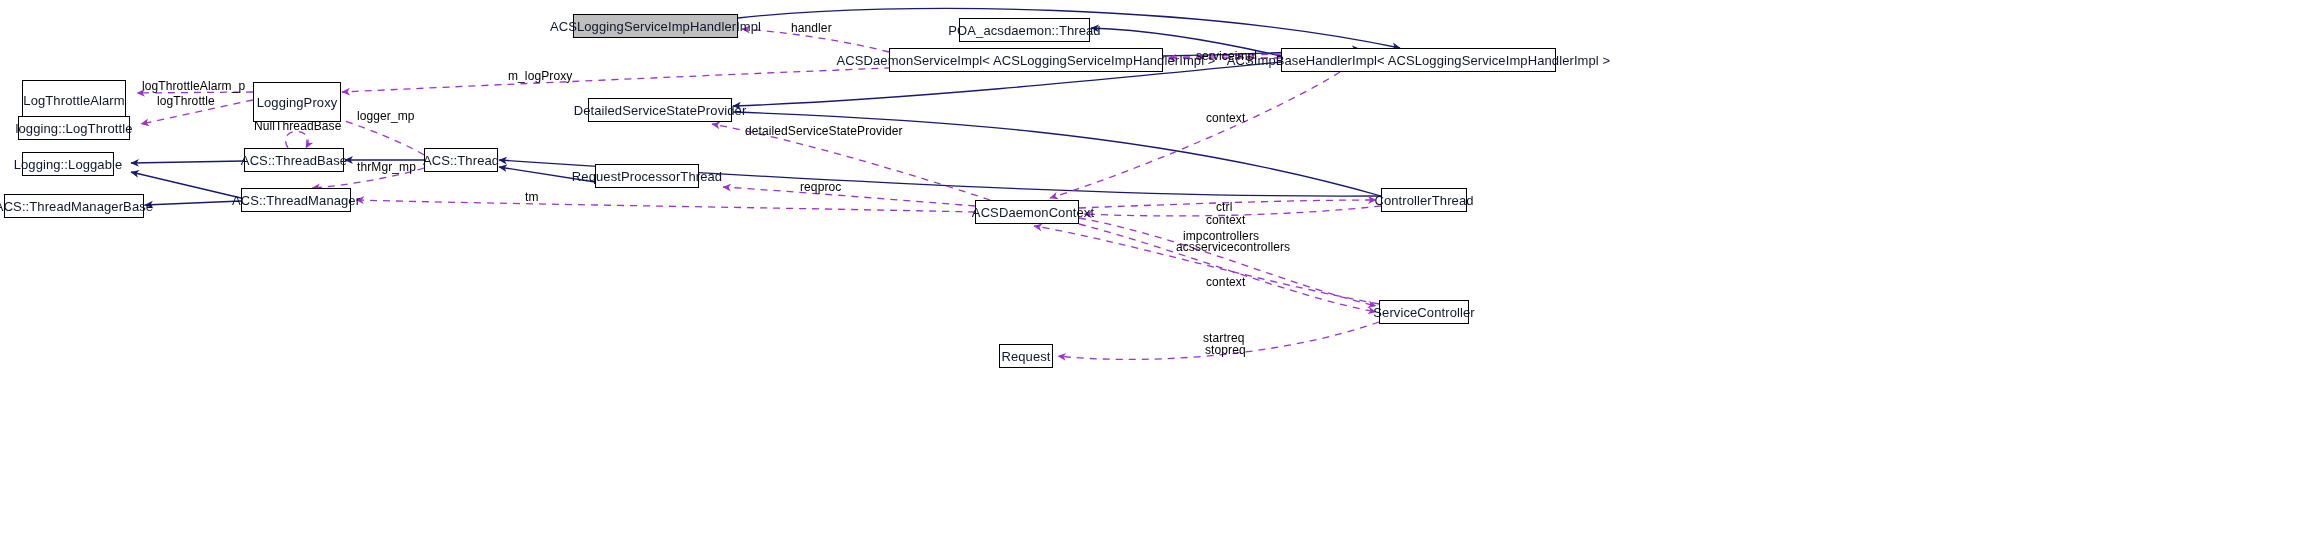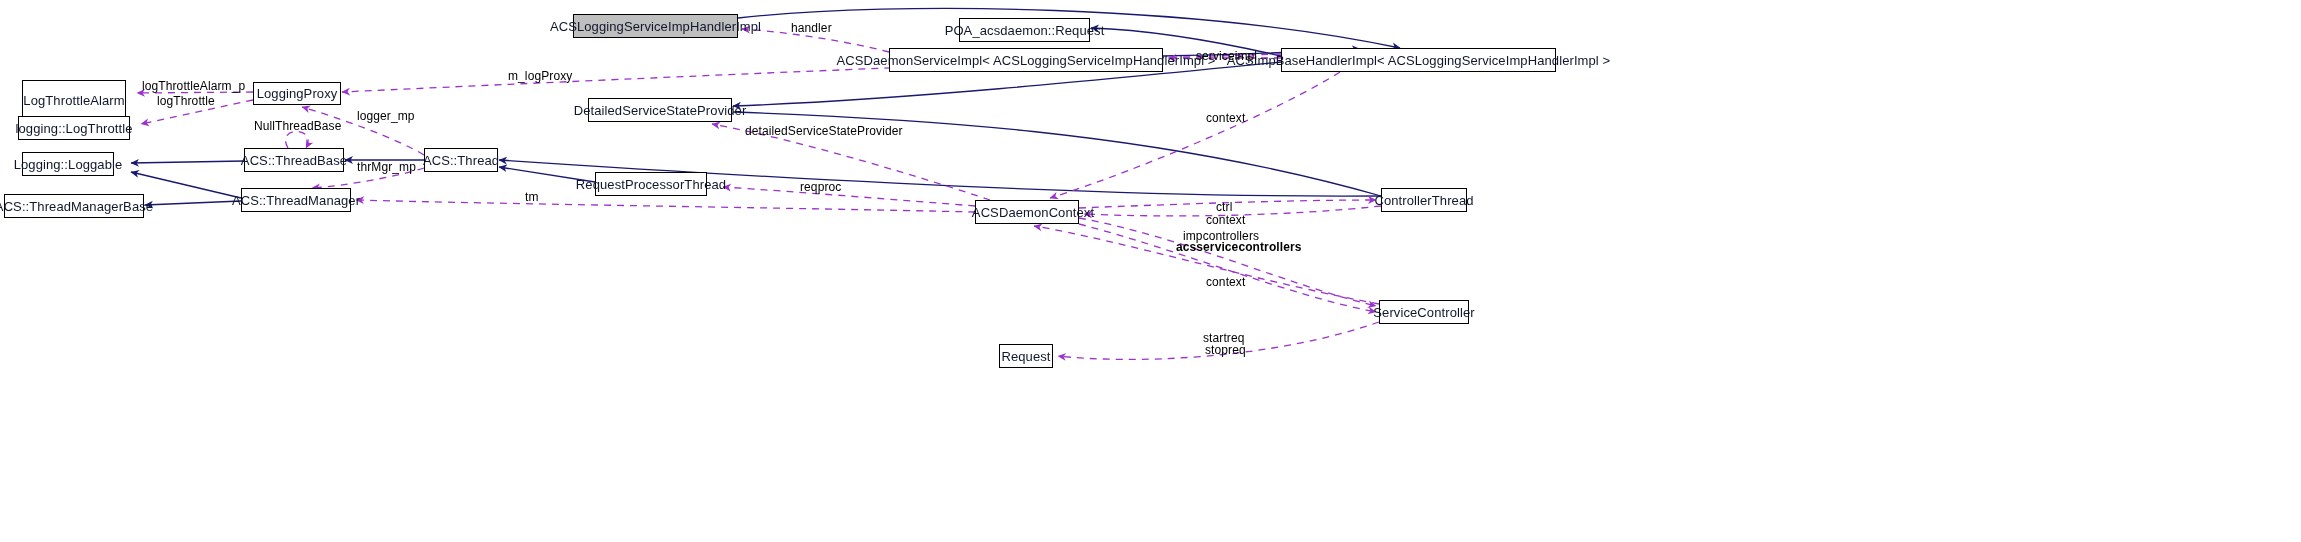--- a/index.html
+++ b/index.html
@@ -129,35 +129,35 @@
   </svg>
 
   <div class="node" style="left:22px; top:80px; width:104px; height:40px;">LogThrottleAlarm</div>
 
   <div class="node" style="left:18px; top:116px; width:112px; height:24px;">logging::LogThrottle</div>
 
   <div class="node" style="left:22px; top:152px; width:92px; height:24px;">Logging::Loggable</div>
 
   <div class="node" style="left:4px; top:194px; width:140px; height:24px;">ACS::ThreadManagerBase</div>
 
-  <div class="node" style="left:253px; top:82px; width:88px; height:23px;">LoggingProxy</div>
+  <div class="node" style="left:253px; top:82px; width:88px; height:40px;">LoggingProxy</div>
 
   <div class="node" style="left:244px; top:148px; width:100px; height:24px;">ACS::ThreadBase</div>
 
   <div class="node" style="left:241px; top:188px; width:110px; height:24px;">ACS::ThreadManager</div>
 
   <div class="node" style="left:424px; top:148px; width:74px; height:24px;">ACS::Thread</div>
 
-  <div class="node" style="left:595px; top:172px; width:112px; height:24px;">RequestProcessorThread</div>
+  <div class="node" style="left:595px; top:164px; width:104px; height:24px;">RequestProcessorThread</div>
 
   <div class="node" style="left:588px; top:98px; width:144px; height:24px;">DetailedServiceStateProvider</div>
 
   <div class="node highlight" style="left:573px; top:14px; width:165px; height:24px;">ACSLoggingServiceImpHandlerImpl</div>
 
-  <div class="node" style="left:959px; top:18px; width:131px; height:24px;">POA_acsdaemon::Request</div>
+  <div class="node" style="left:959px; top:18px; width:131px; height:24px;">POA_acsdaemon::Thread</div>
 
   <div class="node" style="left:889px; top:48px; width:274px; height:24px;">ACSDaemonServiceImpl&lt; ACSLoggingServiceImpHandlerImpl &gt;</div>
 
   <div class="node" style="left:1281px; top:48px; width:275px; height:24px;">ACSImpBaseHandlerImpl&lt; ACSLoggingServiceImpHandlerImpl &gt;</div>
 
   <div class="node" style="left:975px; top:200px; width:104px; height:24px;padding-left:12px;">ACSDaemonContext</div>
 
   <div class="node" style="left:1381px; top:188px; width:86px; height:24px;">ControllerThread</div>
 
   <div class="node" style="left:1379px; top:300px; width:90px; height:24px;">ServiceController</div>
@@ -187,21 +187,21 @@
   <div class="edge-label" style="left:1196px; top:50px;">serviceimpl</div>
 
   <div class="edge-label" style="left:1206px; top:112px;">context</div>
 
   <div class="edge-label" style="left:1216px; top:201px;">ctrl</div>
 
   <div class="edge-label" style="left:1206px; top:214px;">context</div>
 
   <div class="edge-label" style="left:1183px; top:230px;">impcontrollers</div>
 
-  <div class="edge-label" style="left:1176px; top:241px;font-weight:bold;">acsservicecontrollers</div>
+  <div class="edge-label" style="left:1176px; top:241px;">acsservicecontrollers</div>
 
   <div class="edge-label" style="left:1206px; top:276px;">context</div>
 
   <div class="edge-label" style="left:1203px; top:332px;">startreq</div>
 
   <div class="edge-label" style="left:1205px; top:344px;">stopreq</div>
 
 </div>
 
 </body></html>

